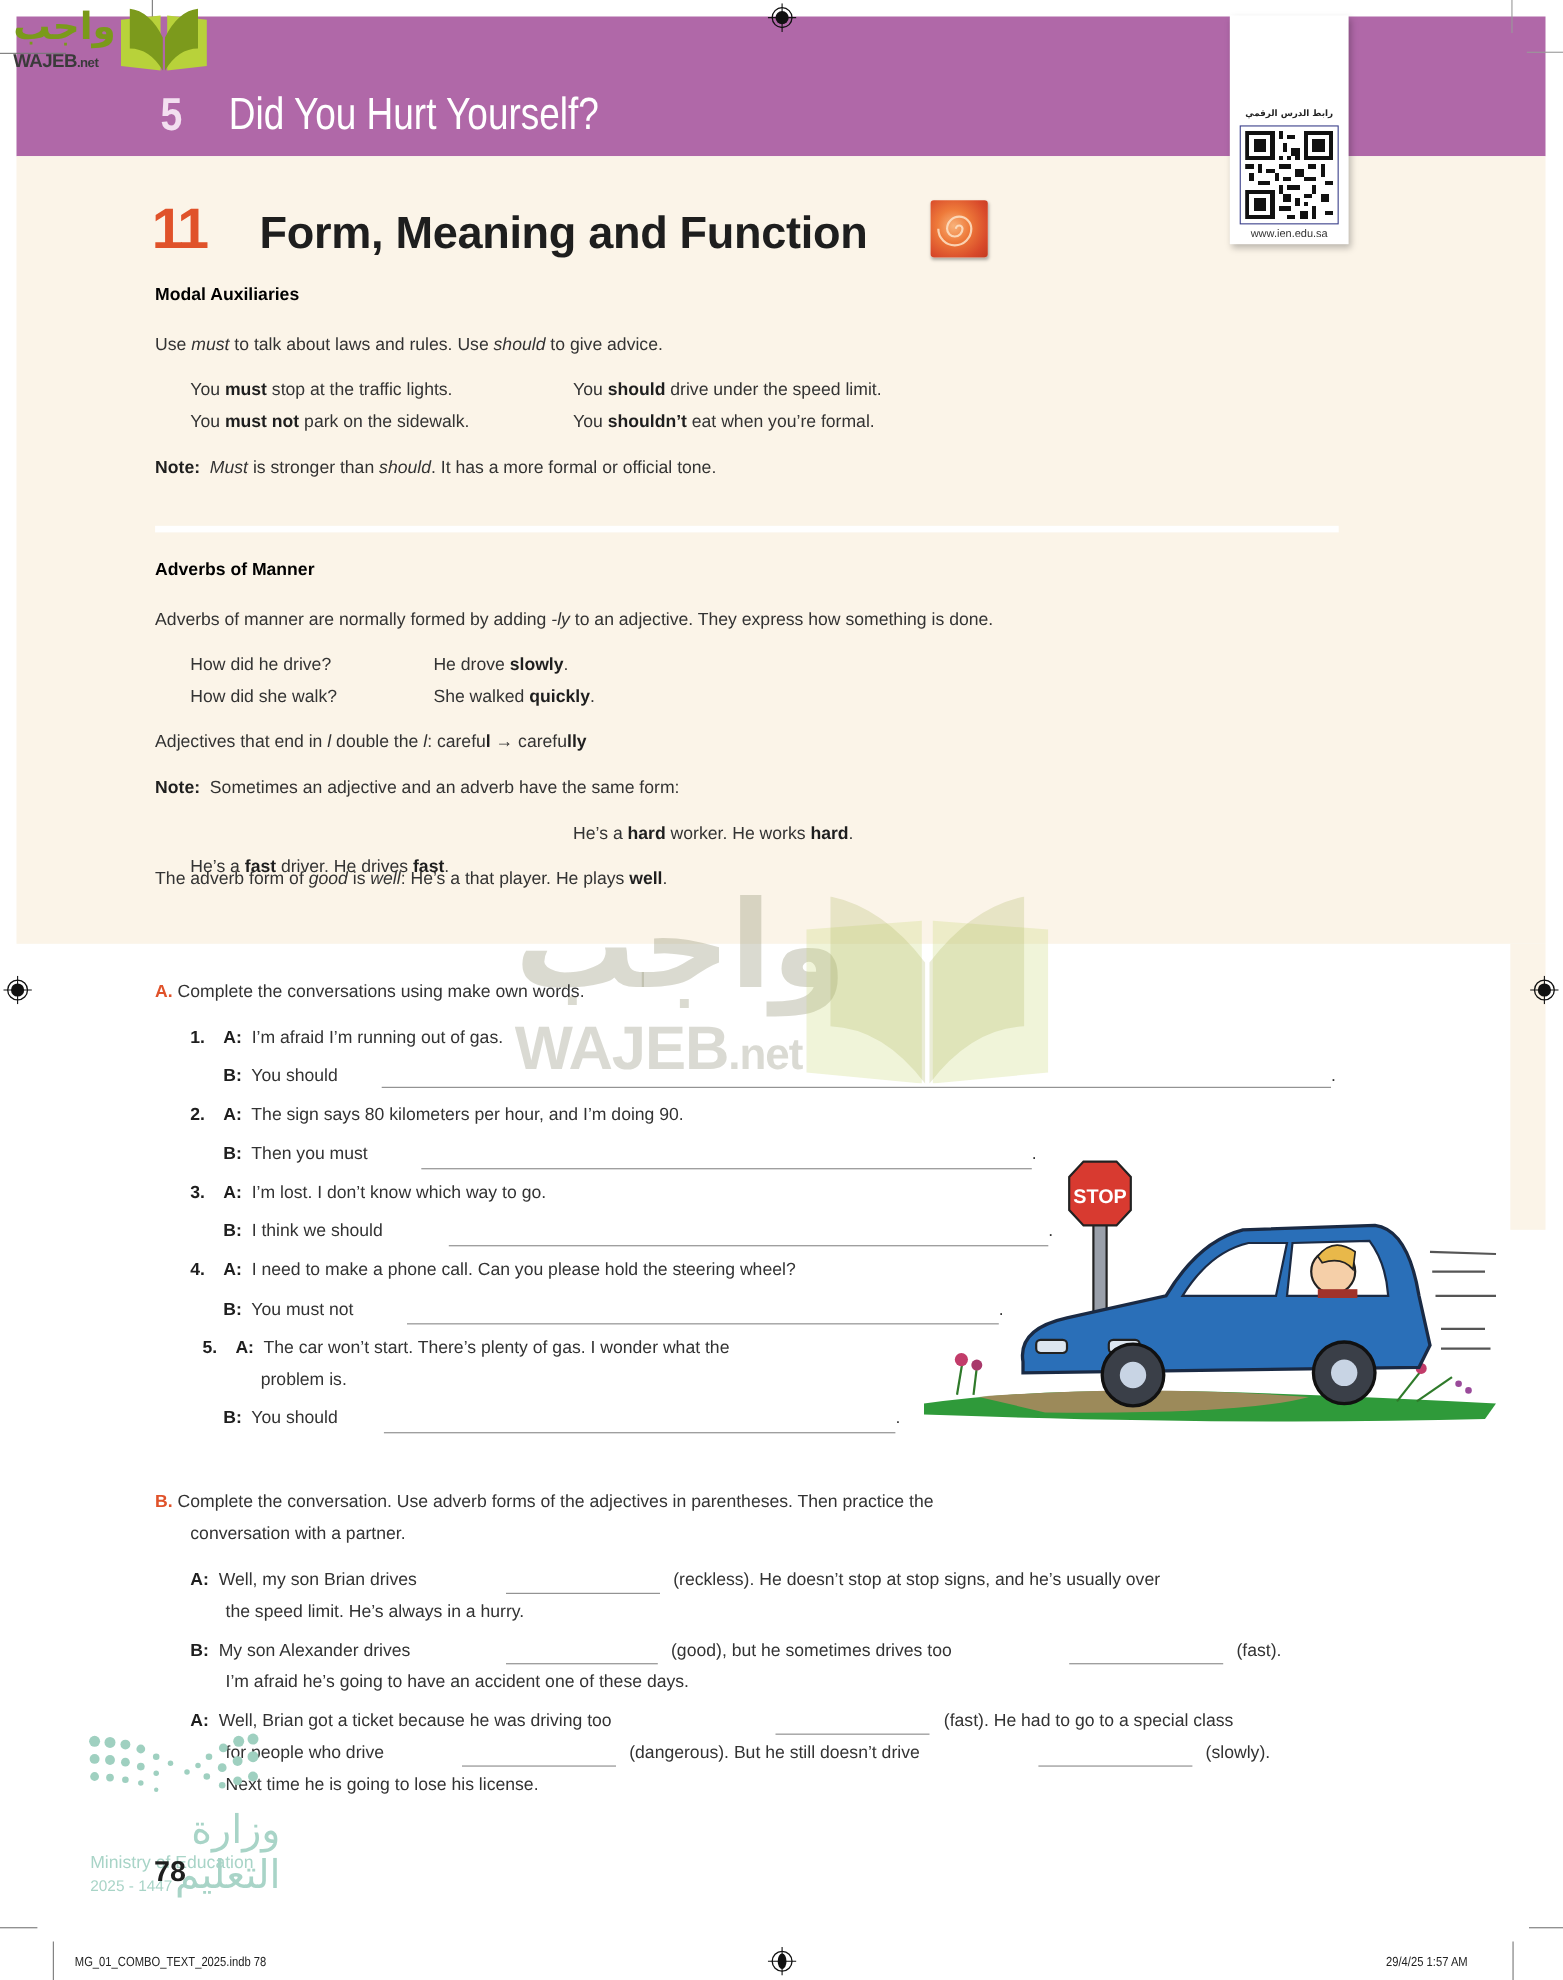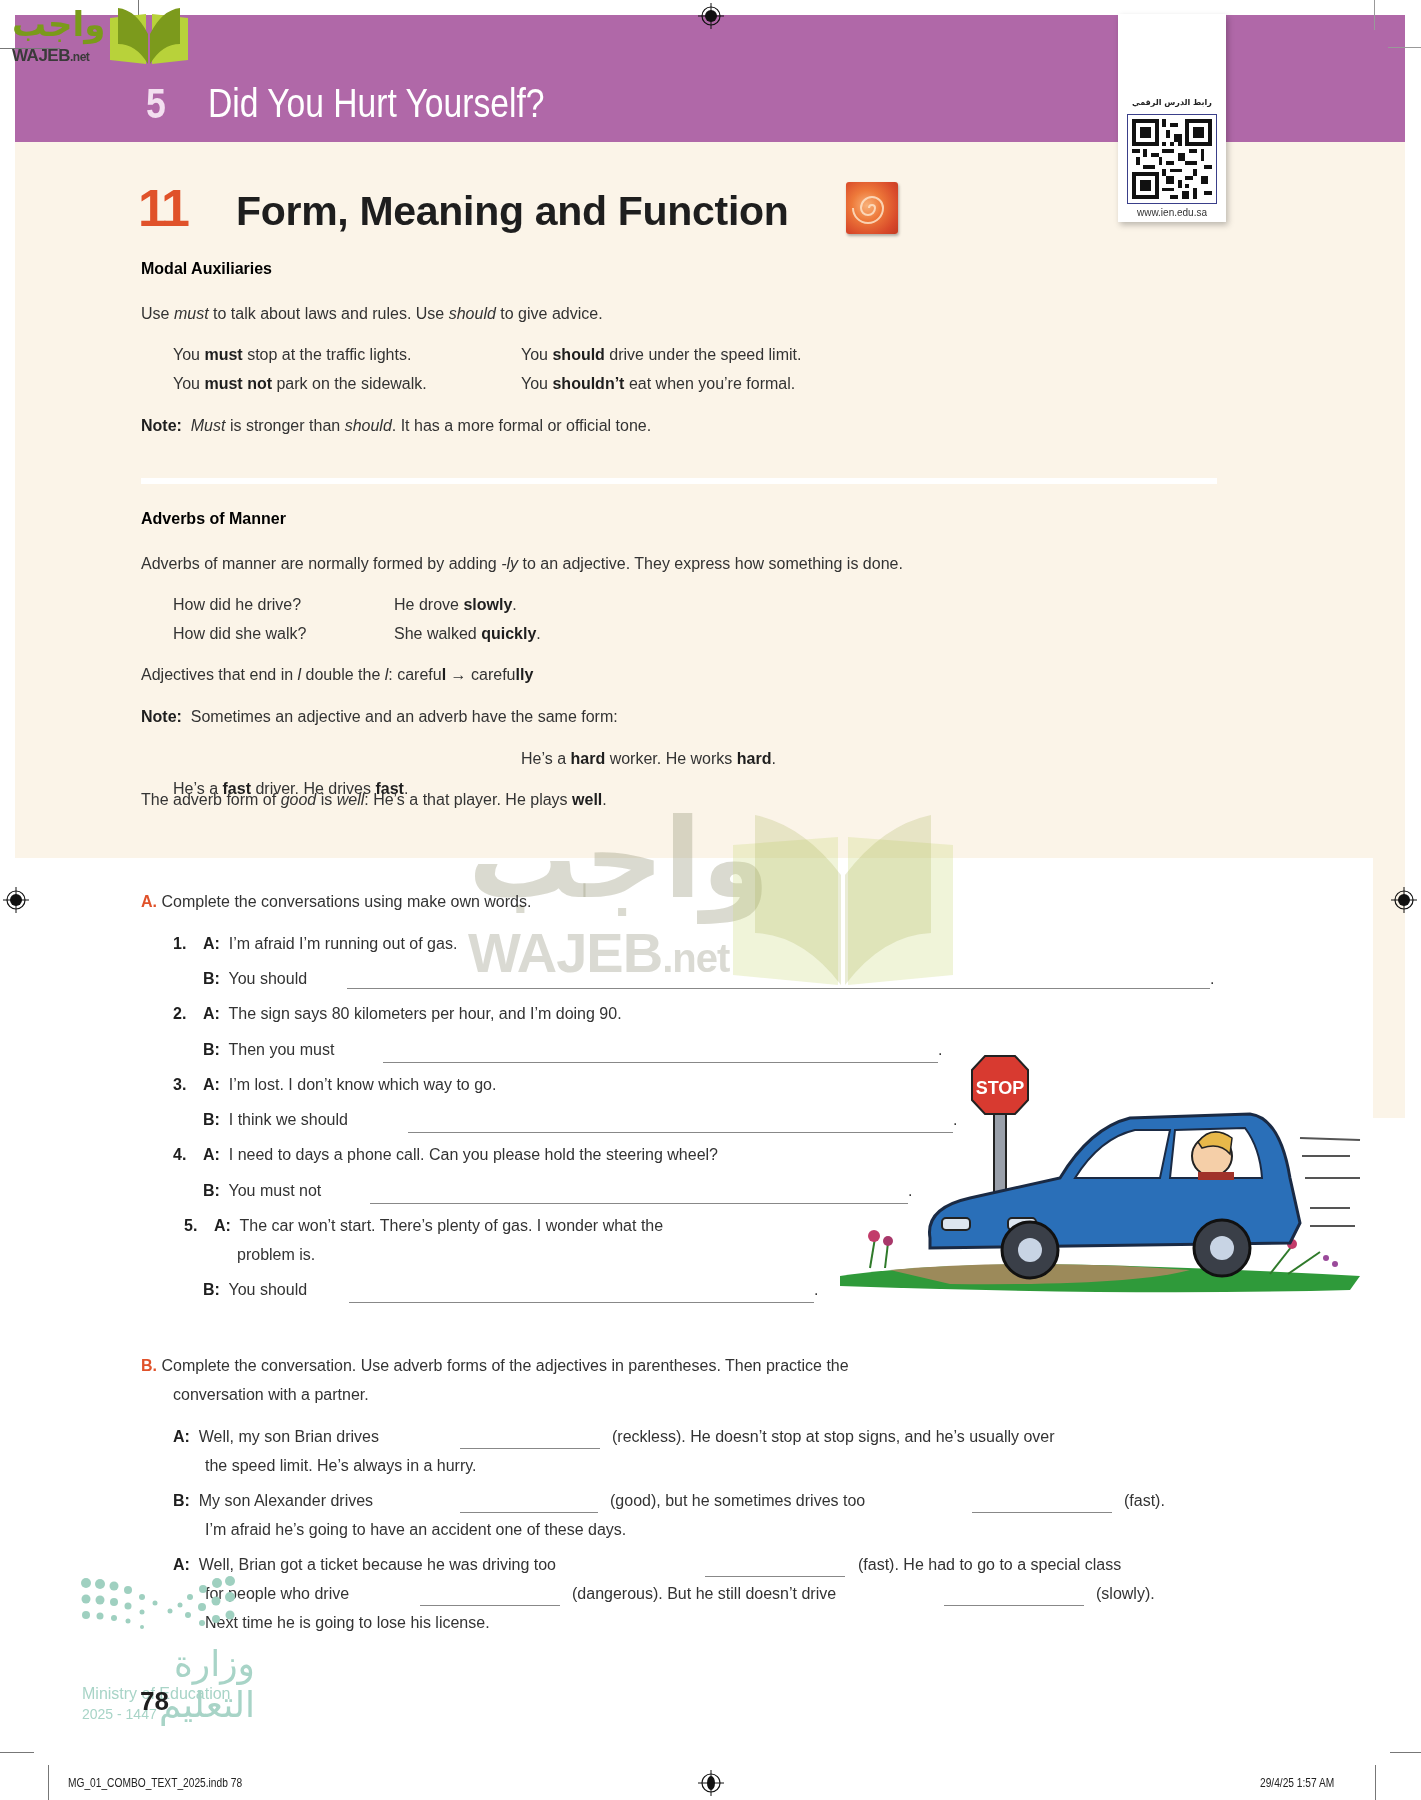--- a/index.html
+++ b/index.html
@@ -217,21 +217,21 @@
 <div class="abs p" style="left:173px;top:1005px;"><span class="num" style="width:30px">2.</span><b>A:</b>&nbsp; <span>The sign says 80 kilometers per hour, and I’m doing 90.</span></div>
 <div class="abs p" style="left:203px;top:1041px;"><b>B:</b>&nbsp; <span>Then you must</span></div>
 <div class="abs" style="left:383px;top:1062px;width:555px;height:1px;background:#888;"></div>
 <div class="abs p" style="left:938px;top:1041px;">.</div>
 
 <div class="abs p" style="left:173px;top:1076px;"><span class="num" style="width:30px">3.</span><b>A:</b>&nbsp; <span>I’m lost. I don’t know which way to go.</span></div>
 <div class="abs p" style="left:203px;top:1111px;"><b>B:</b>&nbsp; <span>I think we should</span></div>
 <div class="abs" style="left:408px;top:1132px;width:545px;height:1px;background:#888;"></div>
 <div class="abs p" style="left:953px;top:1111px;">.</div>
 
-<div class="abs p" style="left:173px;top:1146px;"><span class="num" style="width:30px">4.</span><b>A:</b>&nbsp; <span>I need to days a phone call. Can you please hold the steering wheel?</span></div>
+<div class="abs p" style="left:173px;top:1146px;"><span class="num" style="width:30px">4.</span><b>A:</b>&nbsp; <span>I need to make a phone call. Can you please hold the steering wheel?</span></div>
 <div class="abs p" style="left:203px;top:1182px;"><b>B:</b>&nbsp; <span>You must not</span></div>
 <div class="abs" style="left:370px;top:1203px;width:538px;height:1px;background:#888;"></div>
 <div class="abs p" style="left:908px;top:1182px;">.</div>
 
 <div class="abs p" style="left:184px;top:1217px;"><span class="num" style="width:30px">5.</span><b>A:</b>&nbsp; <span>The car won’t start. There’s plenty of gas. I wonder what the</span></div>
 <div class="abs p" style="left:237px;top:1246px;">problem is.</div>
 <div class="abs p" style="left:203px;top:1281px;"><b>B:</b>&nbsp; <span>You should</span></div>
 <div class="abs" style="left:349px;top:1302px;width:465px;height:1px;background:#888;"></div>
 <div class="abs p" style="left:814px;top:1281px;">.</div>
 

